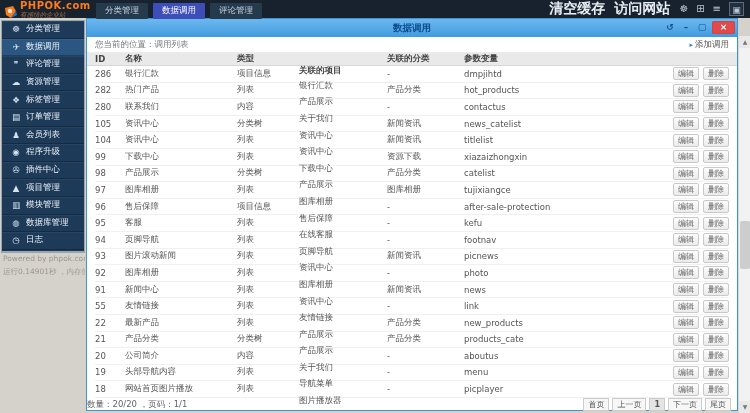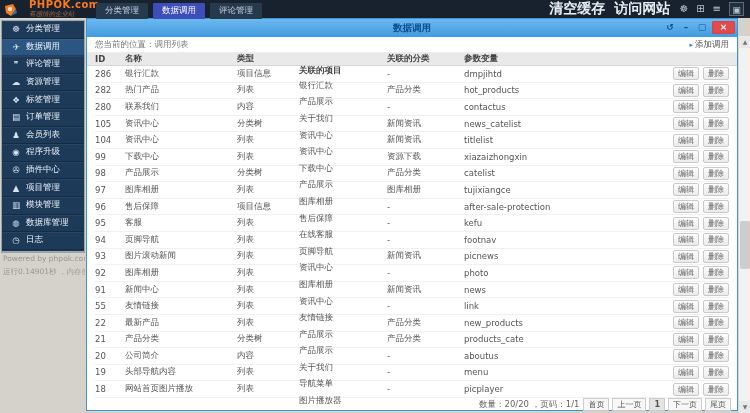--- a/index.html
+++ b/index.html
@@ -1,21 +1,21 @@
 <!DOCTYPE html>
 <html><head>
 <meta charset="utf-8">
 <style>
   * { margin:0; padding:0; box-sizing:border-box; }
   html,body { width:750px; height:413px; overflow:hidden; }
   body { font-family:"DejaVu Sans","Liberation Sans",sans-serif; background:#d5d2cb; position:relative; }
 
   
   .topbar { position:absolute; left:0; top:0; width:750px; height:18px; background:#17222e; display:flex; align-items:center; z-index:5; }
-  .logo { position:absolute; left:4px; top:0; height:18px; display:flex; align-items:center; gap:11px; }
+  .logo { position:absolute; left:4px; top:0; height:18px; display:flex; align-items:flex-end; gap:2px; }
   .logo-icon { width:14px; height:14px; display:inline-block; }
   .logo-text { display:flex; flex-direction:column; line-height:1; }
   .logo-title { color:#ff7a1a; font-weight:bold; font-size:10px; letter-spacing:.5px; }
   .logo-tagline { color:#a06a45; font-size:6.5px; font-style:italic; margin-top:1px; }
   .tabs { position:absolute; left:96px; top:3px; display:flex; gap:5px; }
   .tab { display:inline-block; padding:2px 9px; font-size:8.5px; color:#c7d3de; background:#263a4e; border-radius:1px; cursor:default; }
   .tab.active { background:#3e4eb8; color:#fff; }
   .top-right { position:absolute; right:6px; top:0; height:18px; display:flex; align-items:center; gap:9px; }
   .top-link { color:#e7edf3; font-size:14px; font-weight:bold; }
   .ticon { color:#b9c6d2; font-size:10px; line-height:14px; }
@@ -47,21 +47,21 @@
   .thead { background:#e9e9e9; border-bottom:1px solid #d7d7d7; height:13px; font-weight:bold; color:#444; margin:0 -8px; padding:4px 8px; flex:0 0 auto; }
   .c-id   { width:30px; }
   .c-name { width:112px; }
   .c-type { width:62px; }
   .c-proj { width:88px;margin-top:24px; }
   .c-cate { width:77px; }
   .c-param{ flex:1; }
   .c-act  { width:66px; display:flex; gap:4px; justify-content:flex-end; }
   .mini-btn { border:1px solid #c9c9c9; background:linear-gradient(#fdfdfd,#ebebeb); color:#666; font-size:8px; line-height:11px; padding:0 4px; border-radius:2px; cursor:default; }
 
-  .pager { height:16px; display:flex; align-items:center; justify-content:flex-end; gap:4px; padding:0 6px 2px 0; font-size:8.5px; color:#666; flex:0 0 auto; }
+  .pager { height:16px; display:flex; align-items:center; justify-content:space-between; gap:4px; padding:0 6px 2px 0; font-size:8.5px; color:#666; flex:0 0 auto; }
   .pbtn { border:1px solid #ccc; background:#f7f7f7; padding:0 4px; line-height:11px; font-size:8px; color:#555; cursor:default; }
   .pbtn.current { background:#e4e4e4; font-weight:bold; }
 
   
   .scrollbar { position:absolute; left:738px; top:36px; width:12px; height:377px; background:#f2f2f2; border-left:1px solid #d8d8d8; }
   .sb-arrow { position:absolute; left:0; width:12px; height:12px; background:#e8e8e8; color:#777; font-size:6px; text-align:center; line-height:12px; }
   .sb-up { top:0; }
   .sb-down { bottom:0; }
   .sb-thumb { position:absolute; left:1px; top:185px; width:10px; height:48px; background:#cdcdcd; border-radius:2px; }
 </style>

